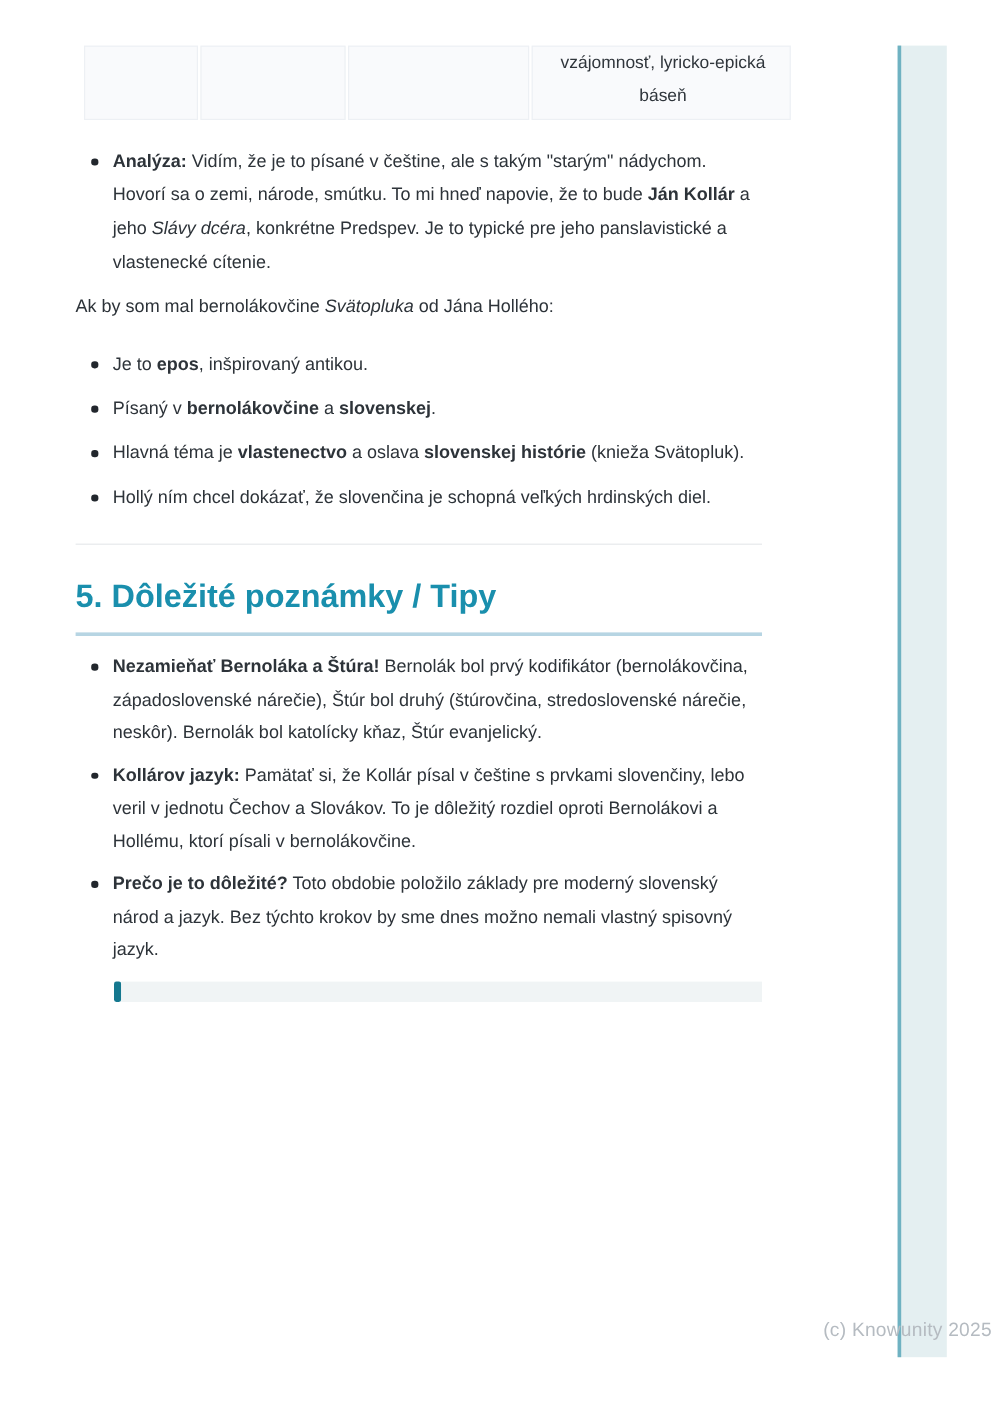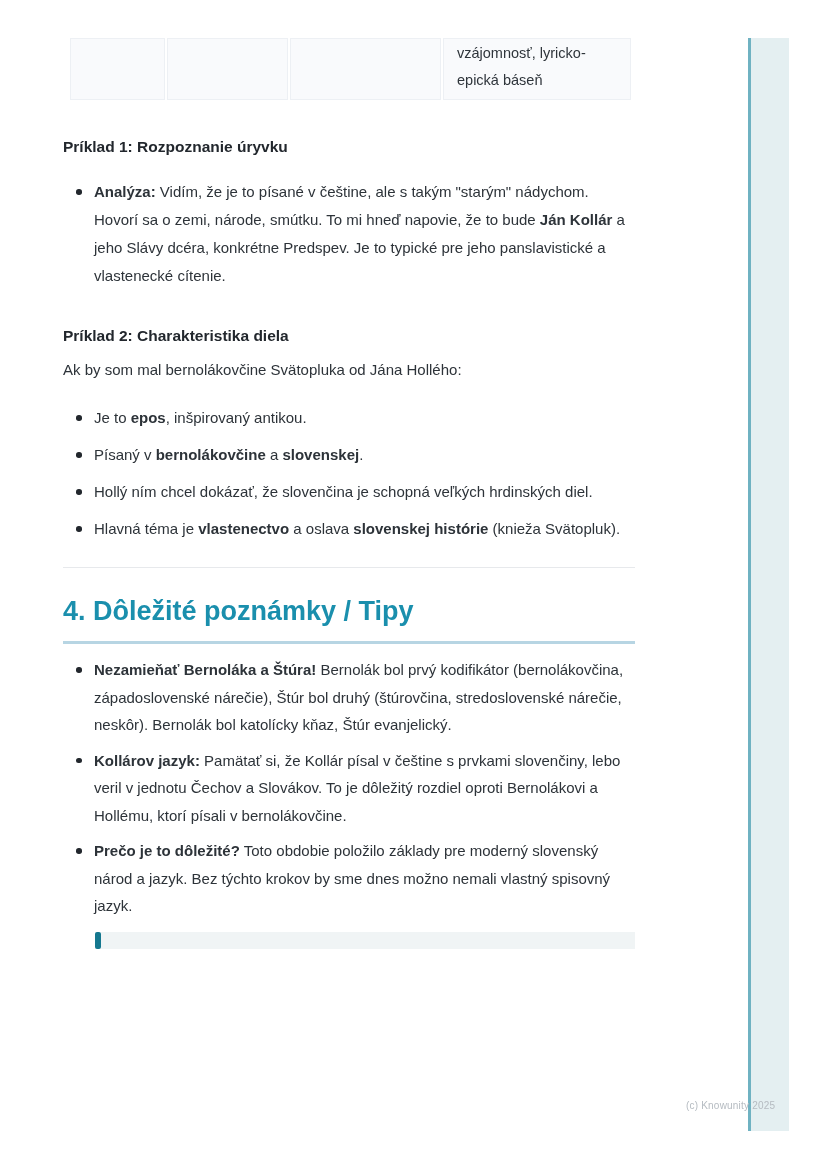--- a/index.html
+++ b/index.html
@@ -30,21 +30,21 @@
     gap: 2px;
   }
   .cell {
     background: var(--cell-bg, #f9fafc);
     border: 1px solid var(--cell-border, #edf0f4);
     height: 62px;
   }
   .cell.c0 { width: 95px; }
   .cell.c1 { width: 121px; }
   .cell.c2 { width: 151px; }
-  .cell.c3 { width: 188px; padding: 1px 10px 0 13px; font-size: 14.5px; line-height: 27px; color: #2f353b; }
+  .cell.c3 { width: 216px; padding: 1px 10px 0 13px; font-size: 14.5px; line-height: 27px; color: #2f353b; text-align: center; }
 
   
   .content {
     position: absolute;
     left: 63px; top: 101px;
     width: 572px;
     font-size: 15px;
   }
   h3 {
     font-size: 15.5px;
@@ -88,64 +88,62 @@
     display: flex;
     height: 17px;
     width: 540px;
   }
   .quote-bar { width: 6px; border-radius: 2px; background: var(--quote-bar, #15788f); }
   .quote-box { flex: 1; background: var(--quote-bg, #f0f4f5); }
 
   .copyright {
     position: absolute;
     left: 686px; top: 1100px;
-    font-size: 10px;
+    font-size: 16px;
     letter-spacing: 0.2px;
     color: var(--copyright-color, #b5bbc1);
     z-index: 3;
   }
 
   
   .rb { font-weight: 700; }
-  .ri { }
+  .ri { font-style: italic; }
   .rn { font-weight: 400; font-style: normal; }
 </style>
 </head>
 <body>
 
 <div class="page">
 
   <div class="side-bar"></div>
 
   <div class="table-fragment">
     <div class="cell c0"></div>
     <div class="cell c1"></div>
     <div class="cell c2"></div>
     <div class="cell c3">vzájomnosť, lyricko-epická báseň</div>
   </div>
 
   <div class="content">
 
-    <h3>Príklad 1: Rozpoznanie úryvku</h3>
     <ul>
       <li><span class="rb">Analýza:</span><span class="rn"> Vidím, že je to písané v češtine, ale s takým "starým" nádychom. Hovorí sa o zemi, národe, smútku. To mi hneď napovie, že to bude </span><span class="rb">Ján Kollár</span><span class="rn"> a jeho </span><span class="ri">Slávy dcéra</span><span class="rn">, konkrétne Predspev. Je to typické pre jeho panslavistické a vlastenecké cítenie.</span></li>
     </ul>
 
-    <h3>Príklad 2: Charakteristika diela</h3>
     <p><span class="rn">Ak by som mal bernolákovčine </span><span class="ri">Svätopluka</span><span class="rn"> od Jána Hollého:</span></p>
     <ul>
       <li><span class="rn">Je to </span><span class="rb">epos</span><span class="rn">, inšpirovaný antikou.</span></li>
       <li><span class="rn">Písaný v </span><span class="rb">bernolákovčine</span><span class="rn"> a </span><span class="rb">slovenskej</span><span class="rn">.</span></li>
+      <li><span class="rn">Hlavná téma je </span><span class="rb">vlastenectvo</span><span class="rn"> a oslava </span><span class="rb">slovenskej histórie</span><span class="rn"> (knieža Svätopluk).</span></li>
       <li><span class="rn">Hollý ním chcel dokázať, že slovenčina je schopná veľkých hrdinských diel.</span></li>
-      <li><span class="rn">Hlavná téma je </span><span class="rb">vlastenectvo</span><span class="rn"> a oslava </span><span class="rb">slovenskej histórie</span><span class="rn"> (knieža Svätopluk).</span></li>
     </ul>
 
     <hr>
 
-    <h2>4. Dôležité poznámky / Tipy</h2>
+    <h2>5. Dôležité poznámky / Tipy</h2>
     <ul class="tips">
       <li><span class="rb">Nezamieňať Bernoláka a Štúra!</span><span class="rn"> Bernolák bol prvý kodifikátor (bernolákovčina, západoslovenské nárečie), Štúr bol druhý (štúrovčina, stredoslovenské nárečie, neskôr). Bernolák bol katolícky kňaz, Štúr evanjelický.</span></li>
       <li><span class="rb">Kollárov jazyk:</span><span class="rn"> Pamätať si, že Kollár písal v češtine s prvkami slovenčiny, lebo veril v jednotu Čechov a Slovákov. To je dôležitý rozdiel oproti Bernolákovi a Hollému, ktorí písali v bernolákovčine.</span></li>
       <li><span class="rb">Prečo je to dôležité?</span><span class="rn"> Toto obdobie položilo základy pre moderný slovenský národ a jazyk. Bez týchto krokov by sme dnes možno nemali vlastný spisovný jazyk.</span></li>
     </ul>
 
     <div class="quote-fragment">
       <span class="quote-bar"></span>
       <span class="quote-box"></span>
     </div>

